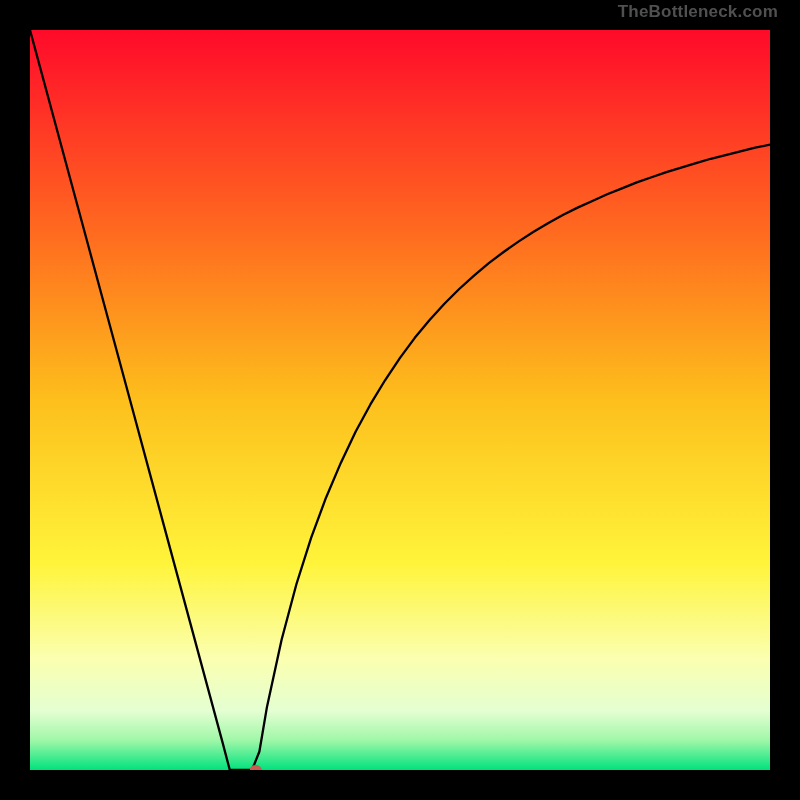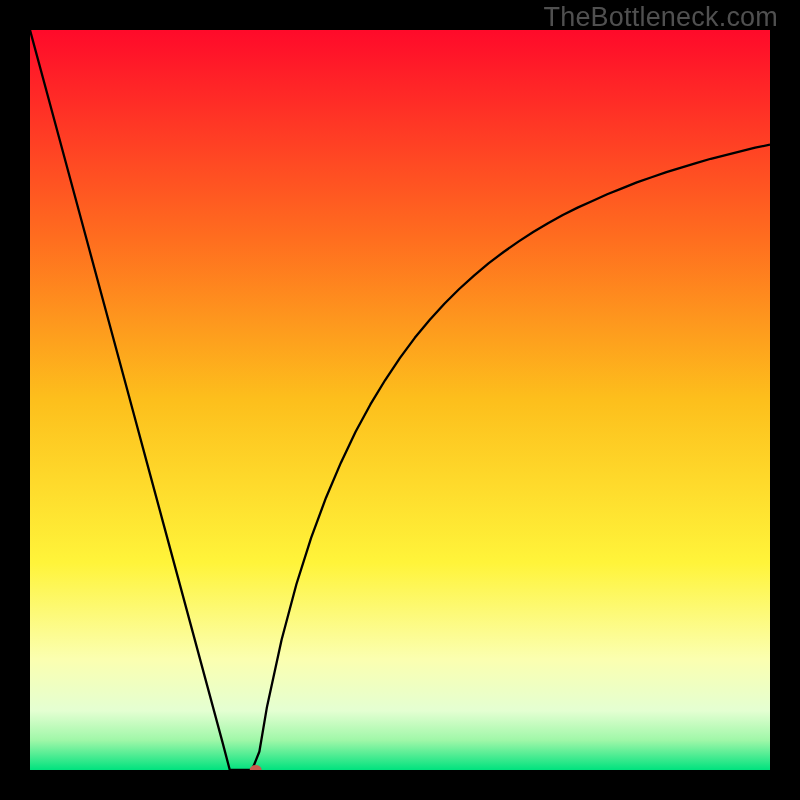--- a/index.html
+++ b/index.html
@@ -15,22 +15,22 @@
     position: relative;
     width: 800px;
     height: 800px;
     background: #000;
   }
   .watermark {
     position: absolute;
     top: 2px;
     right: 22px;
     color: #505050;
-    font-size: 27px;
-    font-weight: 400;
+    font-size: 17px;
+    font-weight: 700;
     letter-spacing: 0.2px;
     z-index: 5;
   }
   .plot-wrap {
     position: absolute;
     left: 30px;
     top: 30px;
     width: 740px;
     height: 740px;
   }

